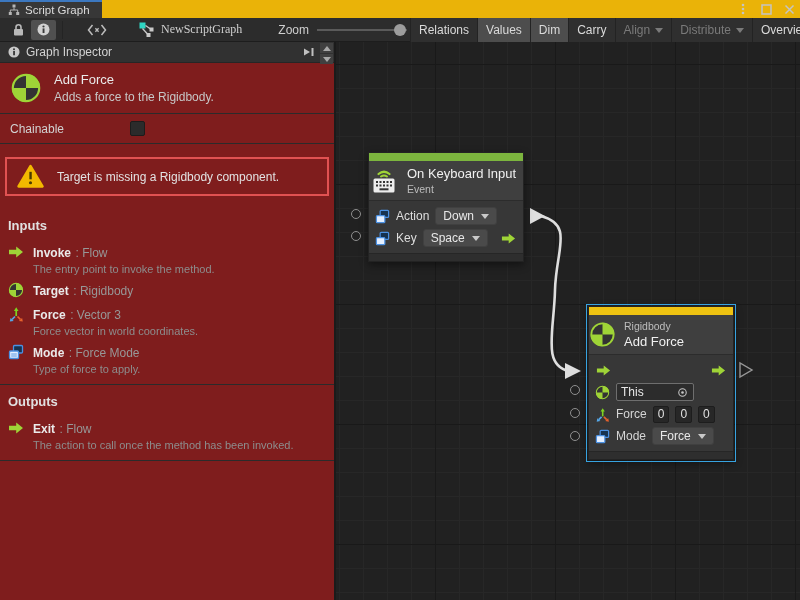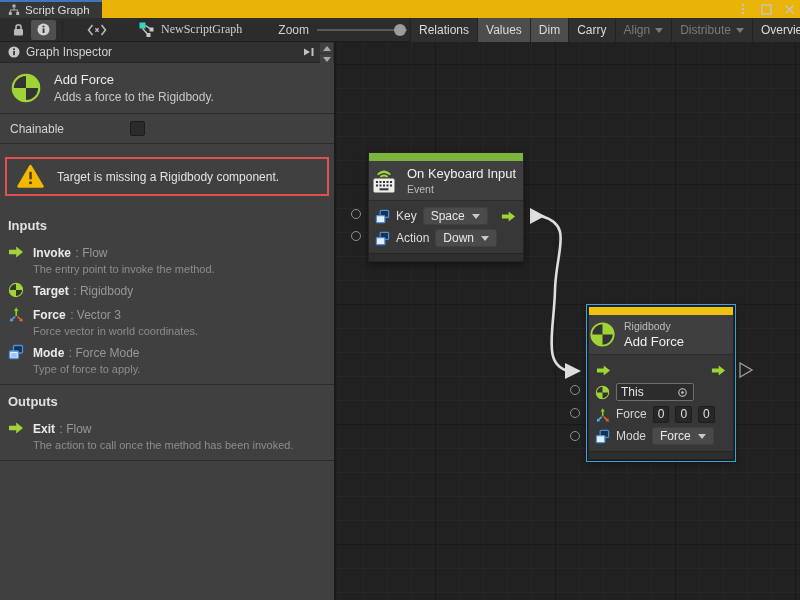--- a/index.html
+++ b/index.html
@@ -28,21 +28,21 @@
   .slider .track{position:absolute;left:0;right:0;top:6px;height:2px;background:#5a5a5a;}
   .slider .handle{position:absolute;right:1px;top:1px;width:12px;height:12px;border-radius:50%;background:#9d9d9d;}
   .tb-buttons{position:absolute;left:410px;top:0;height:24px;display:flex;align-items:stretch;white-space:nowrap;}
   .tb-buttons .btn{display:flex;align-items:center;gap:5px;padding:0 8px;border-left:1px solid #232323;color:#dadada;background:#2f2f2f;}
   .tb-buttons .btn.on{background:#4d4d4d;}
   .tb-buttons .btn.disabled{color:#7a7a7a;}
   .caret{width:0;height:0;border-left:4px solid transparent;border-right:4px solid transparent;border-top:5px solid #c9c9c9;}
   .caret.dim{border-top-color:#7a7a7a;}
 
   
-  .panel{position:absolute;left:0;top:42px;width:336px;height:558px;background:#404040;border-right:2px solid #1b1b1b;}
+  .panel{position:absolute;left:0;top:42px;width:336px;height:558px;background:#7f1d1d;border-right:2px solid #1b1b1b;}
   .insp-header{height:21px;background:#313131;border-bottom:1px solid #262626;display:flex;align-items:center;gap:6px;padding:0 8px;font-size:12px;color:#d2d2d2;position:relative;}
   .insp-header .dock{position:absolute;right:18px;top:4px;}
   .scrollarrows{position:absolute;right:1px;top:1px;width:13px;display:flex;flex-direction:column;gap:1px;z-index:5;}
   .scrollarrows>div{height:10px;background:#404040;display:flex;align-items:center;justify-content:center;}
   .tri-up{width:0;height:0;border-left:4px solid transparent;border-right:4px solid transparent;border-bottom:5px solid #a8a8a8;}
   .tri-down{width:0;height:0;border-left:4px solid transparent;border-right:4px solid transparent;border-top:5px solid #a8a8a8;}
   .summary{display:flex;gap:12px;padding:9px 10px;border-bottom:1px solid #2b2b2b;align-items:center;}
   .summary .t1{font-size:13px;color:#eaeaea;margin-bottom:3px;}
   .summary .t2{font-size:12px;color:#c7c7c7;}
   .chainable{height:30px;display:flex;align-items:center;padding:0 10px;border-bottom:1px solid #2b2b2b;font-size:12px;color:#d2d2d2;}
@@ -347,41 +347,41 @@
         <div class="ht">On Keyboard Input</div>
         <div class="hs">Event</div>
       </div>
     </div>
     <div class="nbody">
       <div class="nrow">
         <svg width="15" height="15" viewBox="0 0 16 16">
             <rect x="5.5" y="1.5" width="9" height="7.5" rx="1" fill="#16324f" stroke="#4a90e2" stroke-width="1.3"></rect>
             <rect x="1.5" y="7" width="9" height="7.5" rx="1" fill="#e4efff" stroke="#4a90e2" stroke-width="1.3"></rect>
           </svg>
+        <span>Action</span>
+        <span class="dropdown">
+            <span>Down</span>
+            <span class="caret"></span>
+          </span>
+      </div>
+      <div class="nrow">
+        <svg width="15" height="15" viewBox="0 0 16 16">
+            <rect x="5.5" y="1.5" width="9" height="7.5" rx="1" fill="#16324f" stroke="#4a90e2" stroke-width="1.3"></rect>
+            <rect x="1.5" y="7" width="9" height="7.5" rx="1" fill="#e4efff" stroke="#4a90e2" stroke-width="1.3"></rect>
+          </svg>
         <span>Key</span>
         <span class="dropdown">
             <span>Space</span>
             <span class="caret"></span>
           </span>
         <span style="margin-left:auto">
           <svg width="17" height="15" viewBox="0 0 16 16">
               <path d="M1 5.8 H8.2 V2.6 L15 8 L8.2 13.4 V10.2 H1 Z" fill="var(--lime)"></path>
             </svg>
         </span>
-      </div>
-      <div class="nrow">
-        <svg width="15" height="15" viewBox="0 0 16 16">
-            <rect x="5.5" y="1.5" width="9" height="7.5" rx="1" fill="#16324f" stroke="#4a90e2" stroke-width="1.3"></rect>
-            <rect x="1.5" y="7" width="9" height="7.5" rx="1" fill="#e4efff" stroke="#4a90e2" stroke-width="1.3"></rect>
-          </svg>
-        <span>Action</span>
-        <span class="dropdown">
-            <span>Down</span>
-            <span class="caret"></span>
-          </span>
       </div>
     </div>
     <div class="nfoot"></div>
   </div>
 
   <div class="node selected" style="left:252px;top:264px;width:146px">
     <div class="accent" style="background:var(--warn-yellow)"></div>
     <div class="nhead">
       <svg width="27" height="27" viewBox="0 0 16 16">
         <circle cx="8" cy="8" r="7" fill="#333"></circle>

